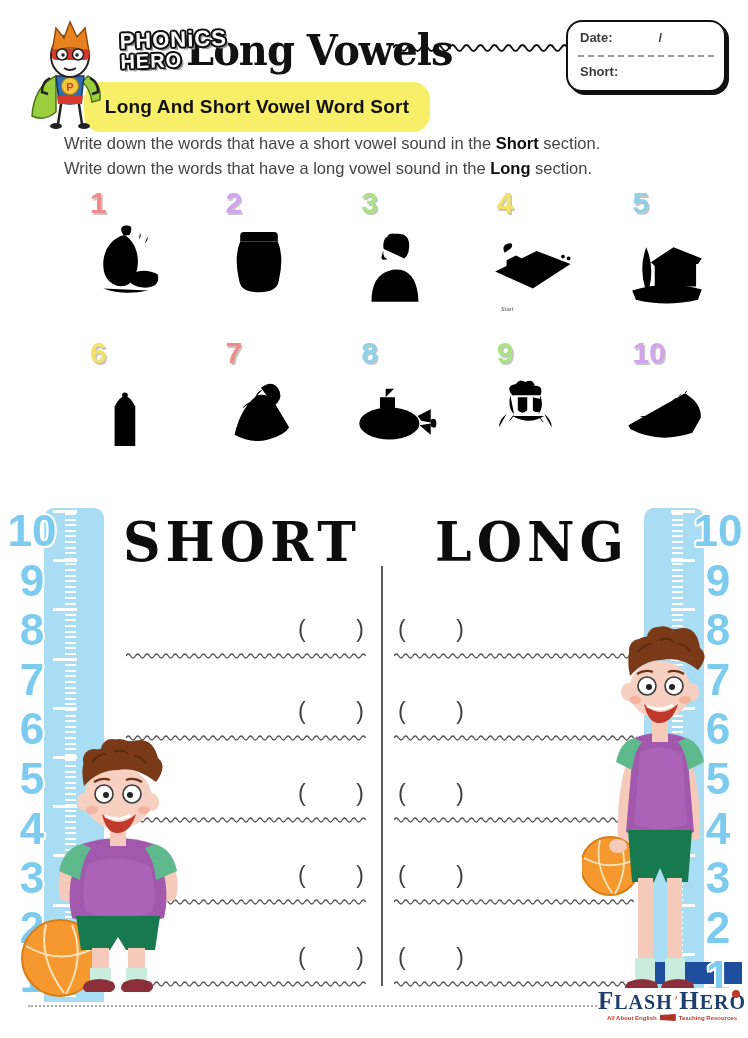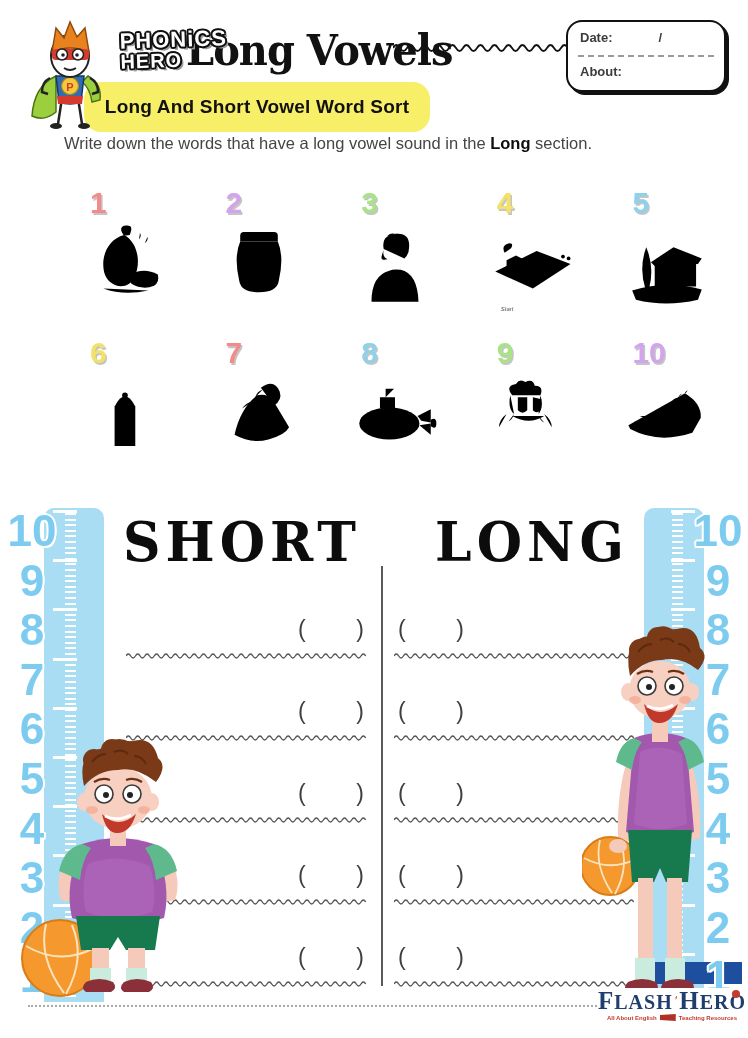--- a/index.html
+++ b/index.html
@@ -240,27 +240,28 @@
   <svg class="wave header-wave" viewBox="0 0 182 12" preserveAspectRatio="none">
     <path fill="none" stroke="#111" stroke-width="1.8" d="M0 6 Q3.5 0 7 6 Q10.5 12 14 6 Q17.5 0 21 6 Q24.5 12 28 6 Q31.5 0 35 6 Q38.5 12 42 6 Q45.5 0 49 6 Q52.5 12 56 6 Q59.5 0 63 6 Q66.5 12 70 6 Q73.5 0 77 6 Q80.5 12 84 6 Q87.5 0 91 6 Q94.5 12 98 6 Q101.5 0 105 6 Q108.5 12 112 6 Q115.5 0 119 6 Q122.5 12 126 6 Q129.5 0 133 6 Q136.5 12 140 6 Q143.5 0 147 6 Q150.5 12 154 6 Q157.5 0 161 6 Q164.5 12 168 6 Q171.5 0 175 6 Q178.5 12 182 6"></path>
   </svg>
 
   <div class="datebox">
     <div class="row r-date">
       <span>Date:</span><span class="date-slash">/</span>
     </div>
     <div class="dash"></div>
     <div class="row r-check">
-      <span>About:</span>
+      <span>Short:</span>
     </div>
   </div>
 
   <div class="banner">Long And Short Vowel Word Sort</div>
 
   <div class="instructions">
+    <div><span>Write down the words that have a short vowel sound in the </span><b>Short</b><span> section.</span></div>
     <div><span>Write down the words that have a long vowel sound in the </span><b>Long</b><span> section.</span></div>
   </div>
 
   <div class="pic-grid">
 
       <div class="pic-cell">
         <span class="pic-num" style="color: rgb(242, 139, 139);">1</span>
         <svg class="pic-art" viewBox="0 0 100 90">
           <use href="#pic-ham"></use>
         </svg>

